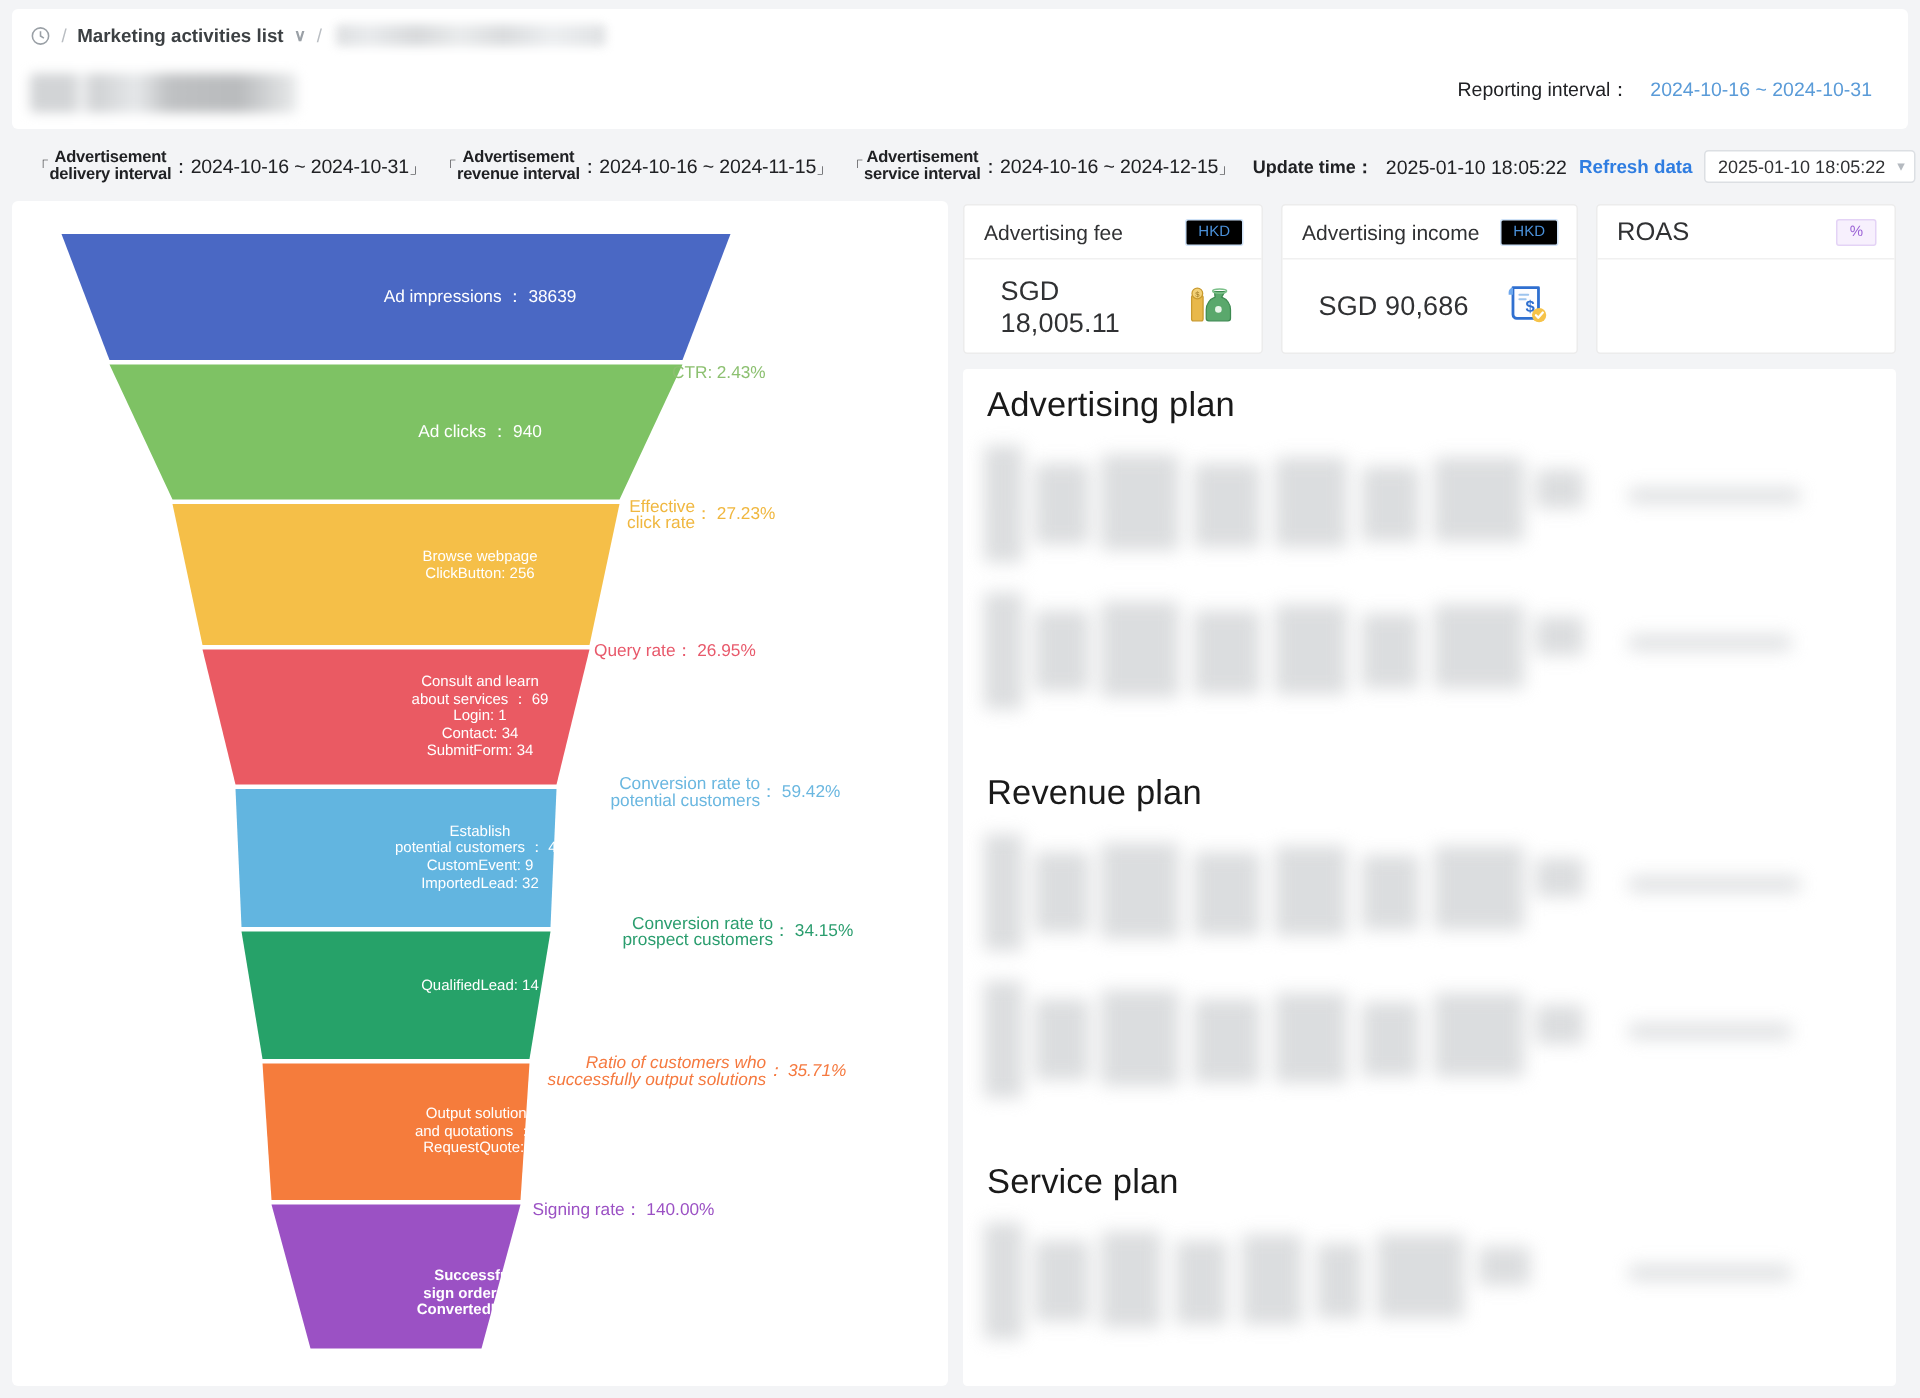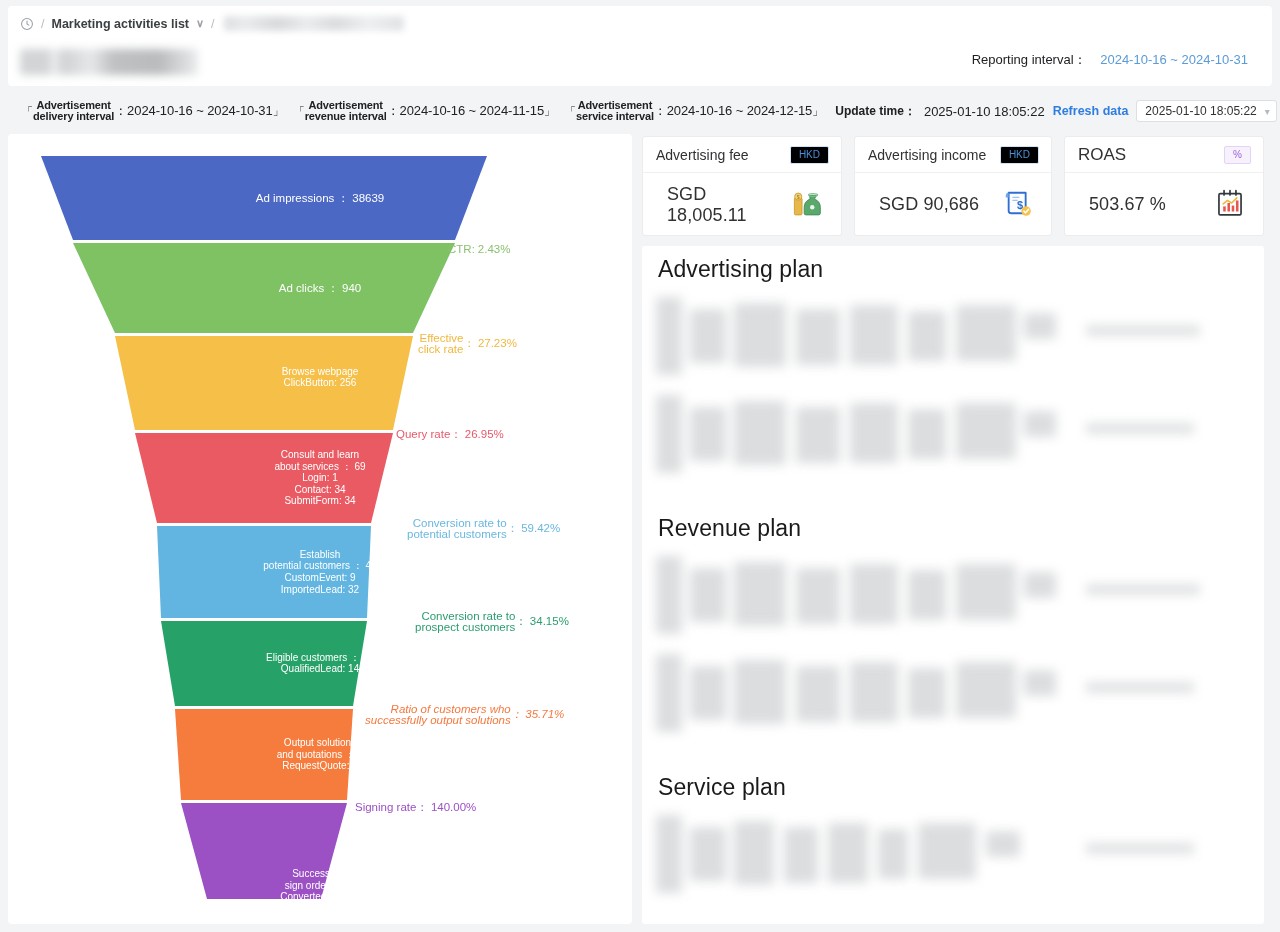--- a/index.html
+++ b/index.html
@@ -230,29 +230,28 @@
         <div>Contact: 34</div>
         <div>SubmitForm: 34</div>
       </div>
       <div class="seg-label" style="top: 414.8px;">
         <div>Establish</div>
         <div>potential customers ： 41</div>
         <div>CustomEvent: 9</div>
         <div>ImportedLead: 32</div>
       </div>
       <div class="seg-label" style="top: 517.9px;">
-        <div>Eligible customers ： 14</div>
         <div>QualifiedLead: 14</div>
       </div>
       <div class="seg-label" style="top: 603.1px;">
         <div>Output solutions</div>
         <div>and quotations ： 5</div>
         <div>RequestQuote: 5</div>
       </div>
-      <div class="seg-label" style="top: 734px;">
+      <div class="seg-label" style="top: 711px; font-weight: bold;">
         <div>Successfully</div>
         <div>sign orders ： 7</div>
         <div>ConvertedLead: 7</div>
       </div>
       <div class="rate-label" style="color: rgb(140, 192, 112); left: 440px; top: 110px;">
         <span class="rl-name">
           <div>CTR</div>
         </span>
         <span class="rl-sep">:</span>
         <span class="rl-val">2.43%</span>
@@ -343,34 +342,20 @@
         <path d="M27 29.6 l1.8 1.9 l3.6 -4" stroke="#fff" stroke-width="1.8" fill="none" stroke-linecap="round" stroke-linejoin="round"></path>
       </svg>
     </span>
   </div>
 </div>
 
 <div class="kpi k3">
   <div class="kpi-head">
     <span class="kpi-title lg">ROAS</span>
     <span class="badge pct">%</span>
-  </div>
-  <div class="kpi-body">
-    <span class="kpi-value">503.67 %</span>
-    <span>
-      <svg class="kpi-icon" viewBox="0 0 40 40">
-        <rect x="7" y="9" width="26" height="25" rx="1.6" fill="#fff" stroke="#33383d" stroke-width="2"></rect>
-        <path d="M13 5.5 v5 M20 5.5 v5 M27 5.5 v5" stroke="#33383d" stroke-width="2" stroke-linecap="round"></path>
-        <rect x="12" y="24" width="3" height="6" fill="#e8574c"></rect>
-        <rect x="17" y="20" width="3" height="10" fill="#e8574c"></rect>
-        <rect x="22" y="23" width="3" height="7" fill="#e8574c"></rect>
-        <rect x="27" y="17" width="3" height="13" fill="#e8574c"></rect>
-        <path d="M12 21 l5 -4 l5 3 l6 -6" fill="none" stroke="#f0b73f" stroke-width="1.9" stroke-linecap="round" stroke-linejoin="round"></path>
-      </svg>
-    </span>
   </div>
 </div>
 
 <div class="plans">
 
   <div class="plan-sec" style="top:269px">
     <div class="plan-title">Revenue plan</div>
     <div class="plan-blur">
       <div class="pb-row">
         <div class="pb-bar" style="left:0;top:6px;width:26px;height:78px"></div>

